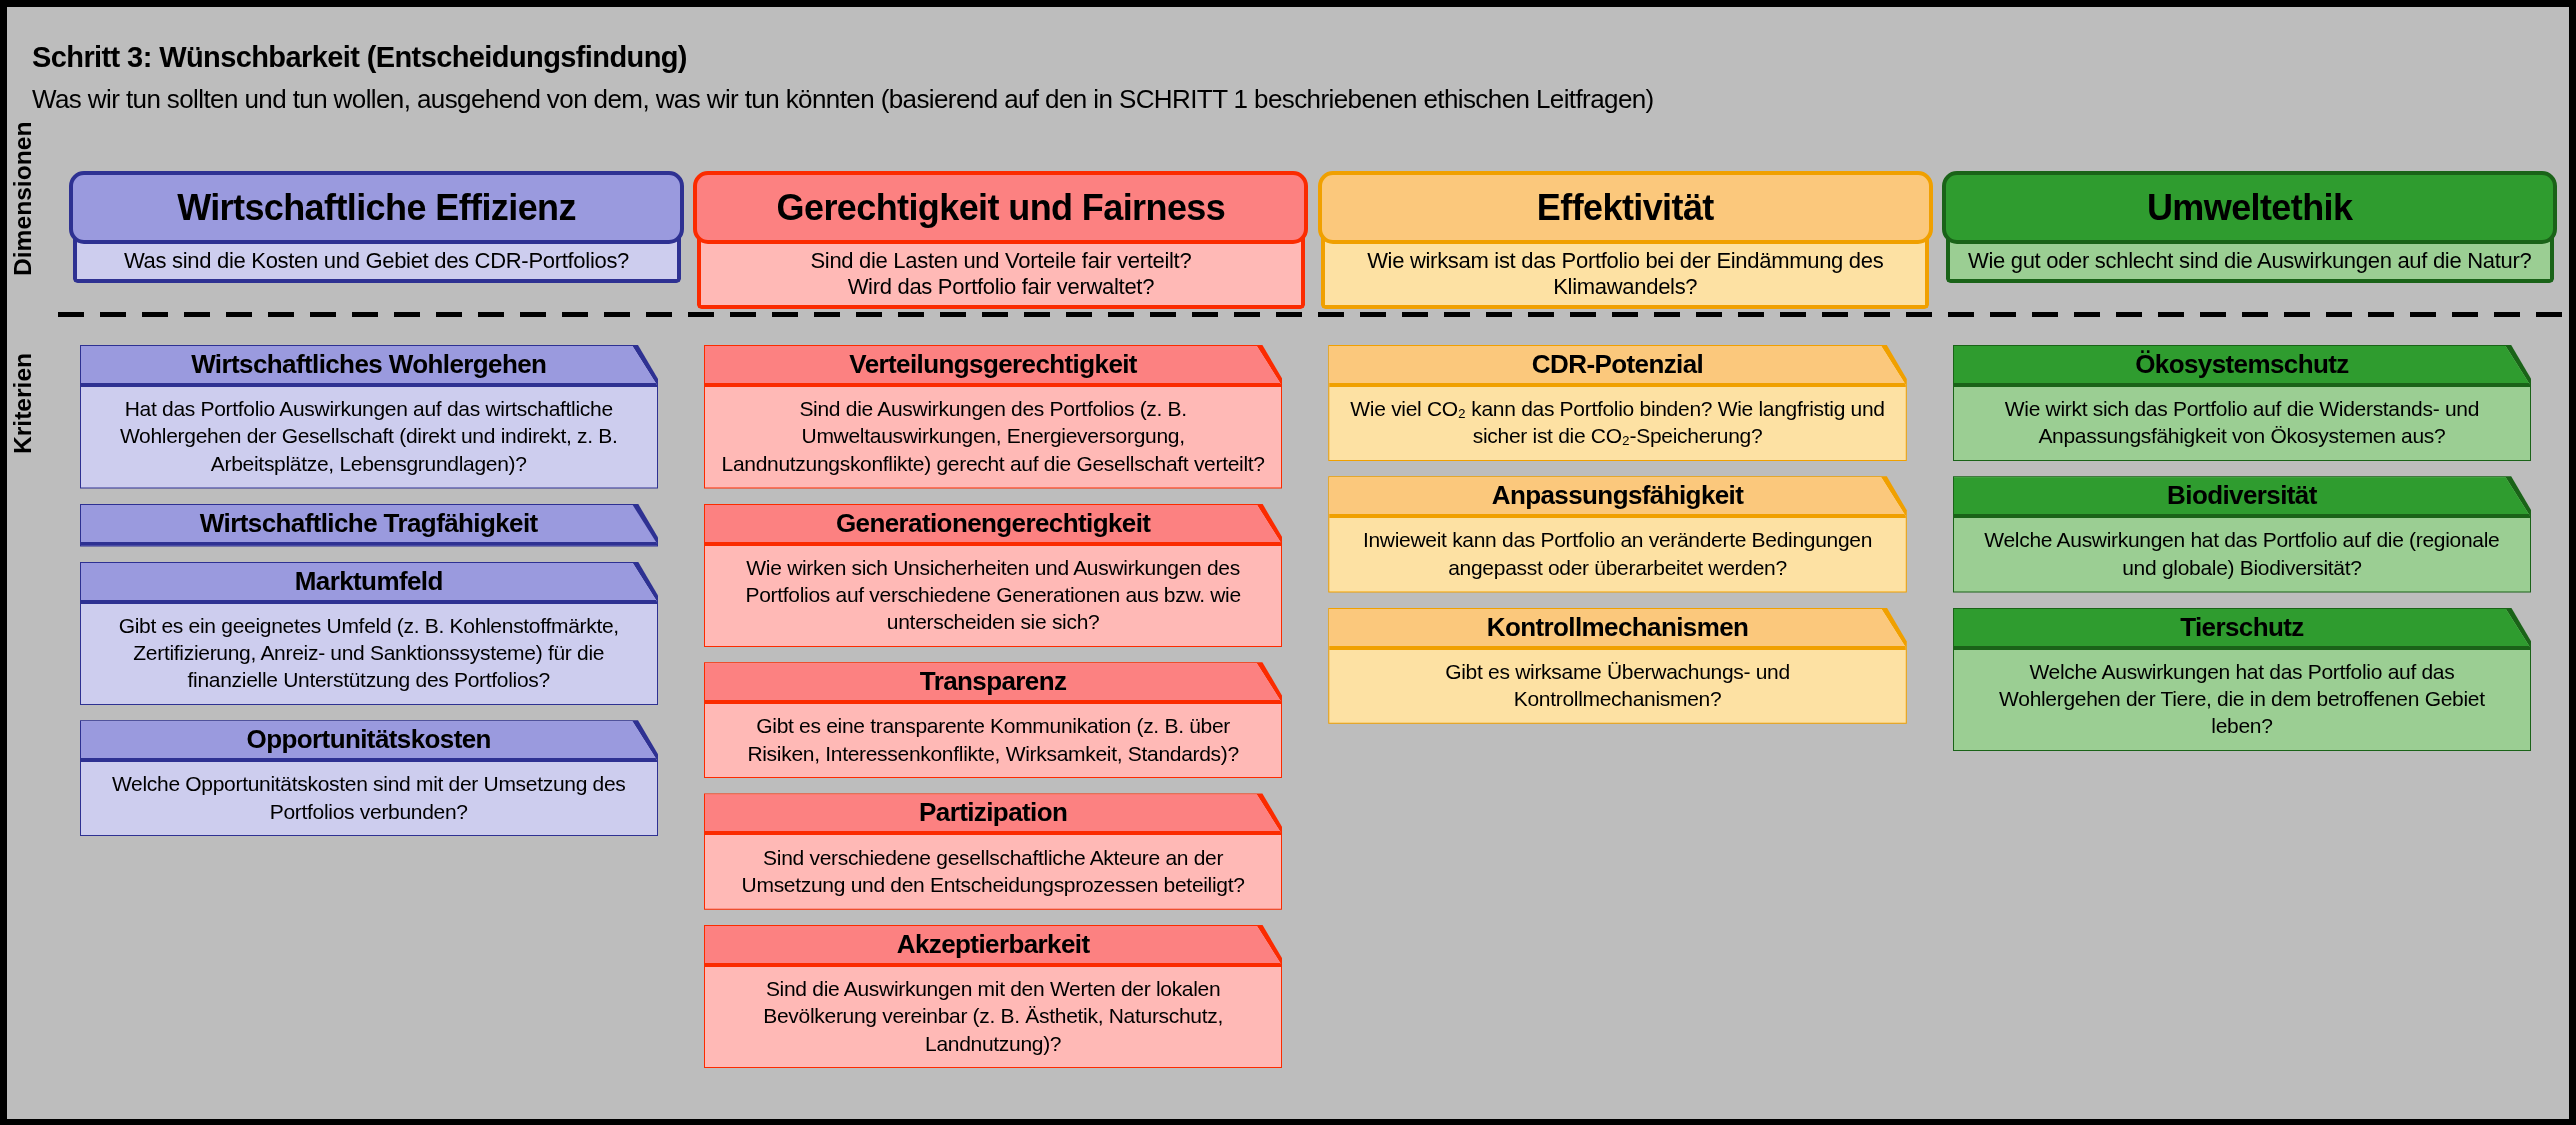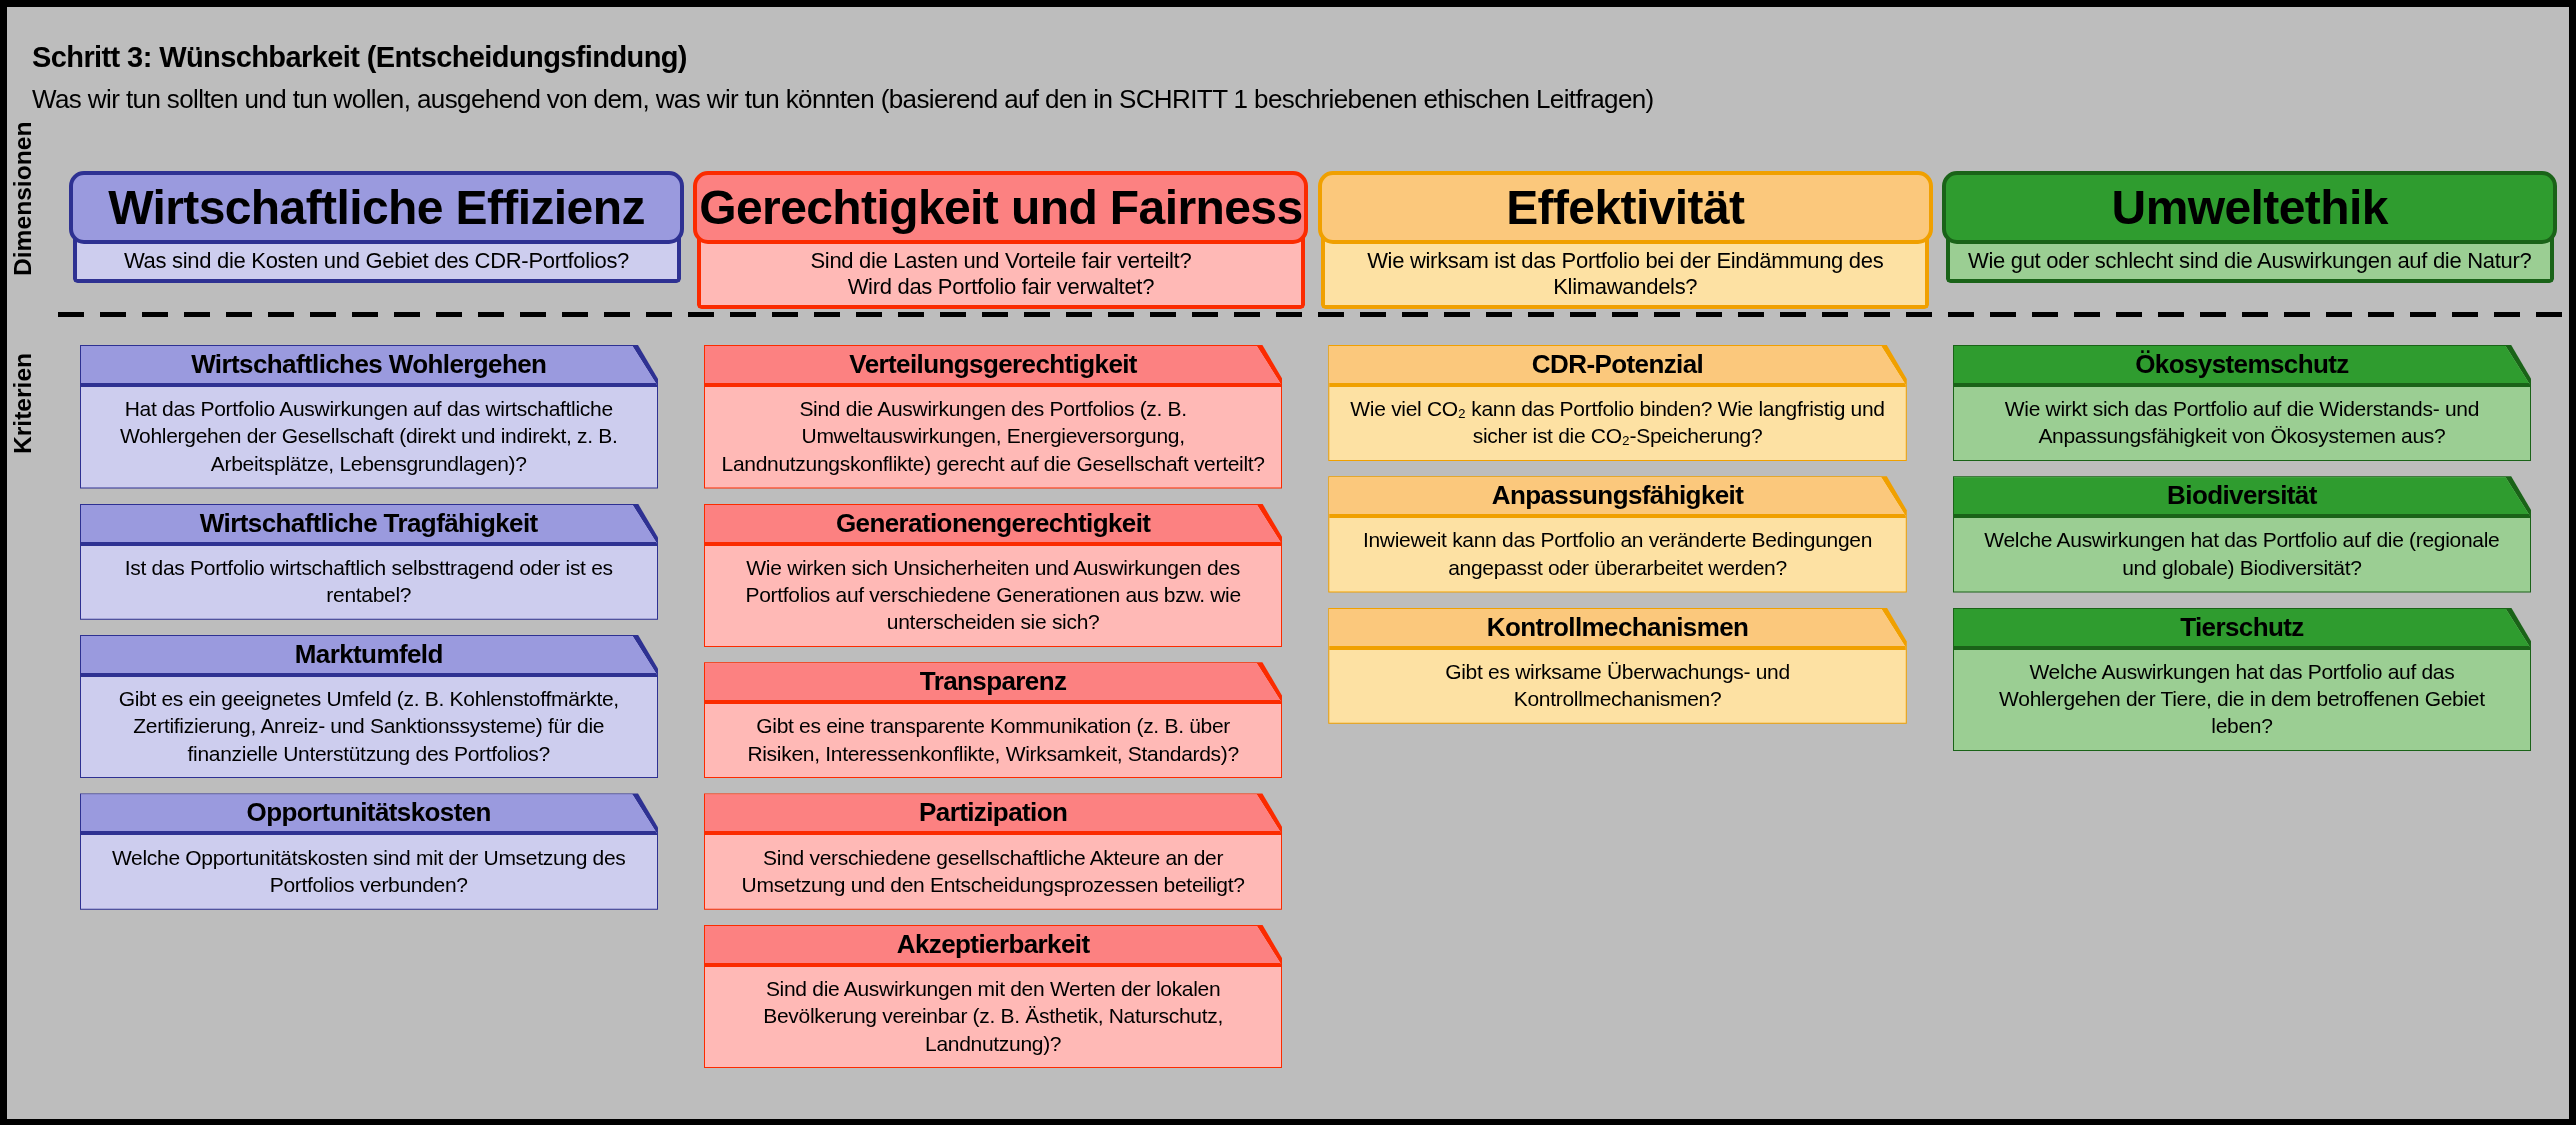--- a/index.html
+++ b/index.html
@@ -41,21 +41,21 @@
   #dims-row{top:171px;}
   #crits-row{top:345px;}
   .cell{width:615px;box-sizing:border-box;}
   .crit-cell{padding-left:10.5px;padding-right:26px;display:flex;flex-direction:column;gap:15px;}
 
   
   .dim-head{
     position:relative;z-index:2;box-sizing:border-box;
     border:4.1px solid var(--bc);border-radius:15px;background:var(--hf);
     min-height:73px;display:flex;align-items:center;justify-content:center;
-    font-size:48px;font-weight:bold;letter-spacing:-0.6px;text-align:center;
+    font-size:36px;font-weight:bold;letter-spacing:-0.6px;text-align:center;
   }
   .dim-body{
     position:relative;z-index:1;box-sizing:border-box;
     margin:-15px 3.5px 0 3.5px;padding:18.7px 15px 5.8px 15px;
     border:4.1px solid var(--bc);border-top:none;border-radius:0 0 4.7px 4.7px;
     background:var(--bf);text-align:center;
     font-size:22px;line-height:1.18;letter-spacing:-0.3px;
   }
 
   
@@ -131,21 +131,20 @@
   <div class="cell crit-cell col-economic">
     <div class="crit">
         <div class="crit-in">
       <div class="crit-head">Wirtschaftliches Wohlergehen</div>
       <div class="crit-body q">Hat das Portfolio Auswirkungen auf das wirtschaftliche Wohlergehen der Gesellschaft (direkt und indirekt, z. B. Arbeitsplätze, Lebensgrundlagen)?</div>
     </div>
       </div>
     <div class="crit">
         <div class="crit-in">
       <div class="crit-head">Wirtschaftliche Tragfähigkeit</div>
-      <div class="crit-body q">Ist das Portfolio wirtschaftlich selbsttragend oder ist es rentabel?</div>
     </div>
       </div>
     <div class="crit">
         <div class="crit-in">
       <div class="crit-head">Marktumfeld</div>
       <div class="crit-body q">Gibt es ein geeignetes Umfeld (z. B. Kohlenstoffmärkte, Zertifizierung, Anreiz- und Sanktionssysteme) für die finanzielle Unterstützung des Portfolios?</div>
     </div>
       </div>
     <div class="crit">
         <div class="crit-in">

